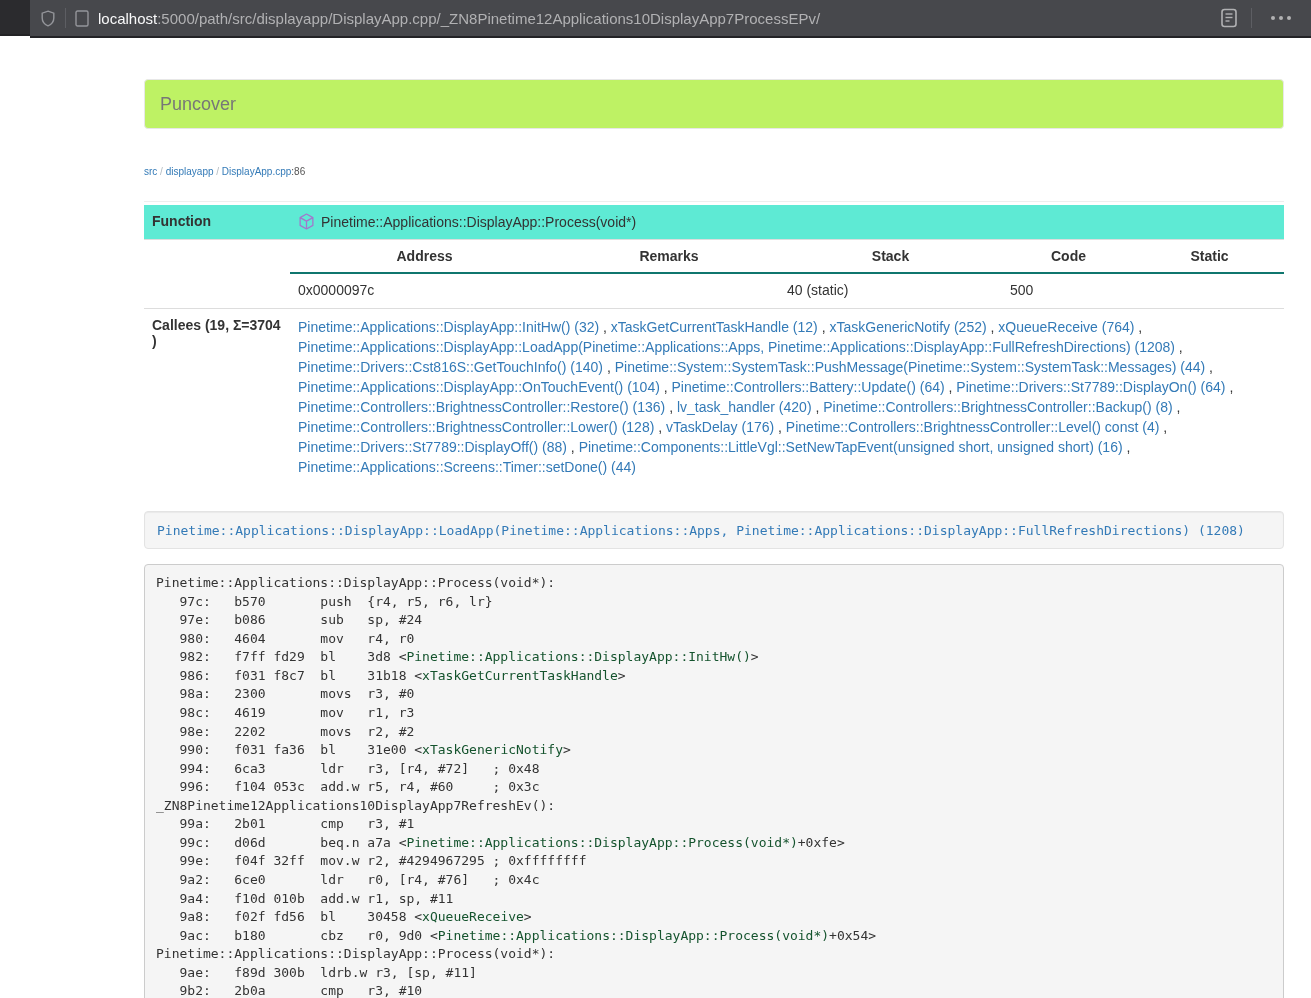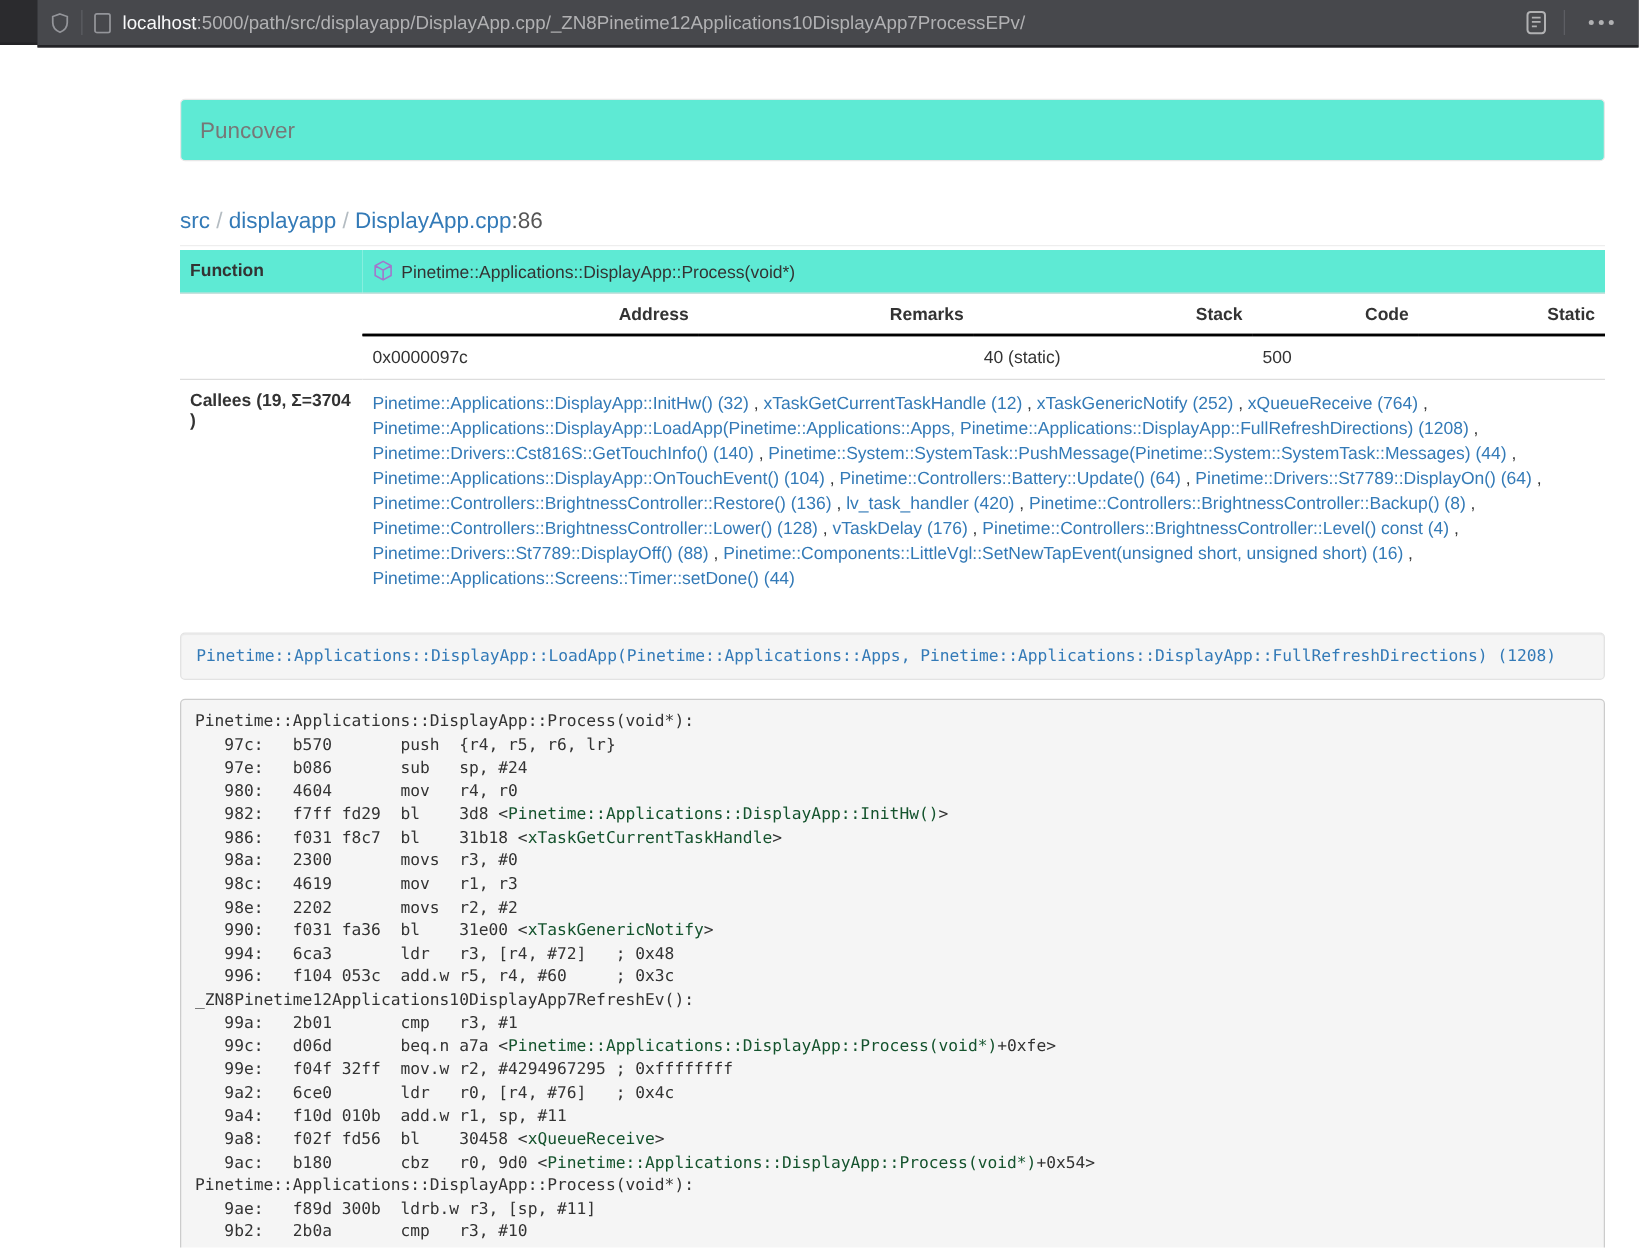--- a/index.html
+++ b/index.html
@@ -21,46 +21,46 @@
   .url-text { flex:1; font-size:15px; color:#b1b1b3; white-space:nowrap; overflow:hidden; margin-left:9px; }
   .url-host { color:#f9f9fa; }
   .reader-btn { display:flex; align-items:center; padding:0 4px; }
   .dots { display:flex; align-items:center; gap:4px; padding:0 10px; }
   .dots i { width:4px; height:4px; border-radius:50%; background:#b1b1b3; display:block; }
 
   
   .container { margin-left:144px; width:1140px; }
 
   .navbar {
-    margin-top:43px; height:50px; background:#5eead4; border:1px solid #e7e7e7;
+    margin-top:43px; height:50px; background:#bef264; border:1px solid #e7e7e7;
     border-radius:4px; display:flex; align-items:center; padding:0 15px;
   }
   .brand { font-size:18px; color:#777; text-decoration:none; cursor:pointer; }
 
-  .crumbs { margin:37px 0 9px; font-size:18px; }
+  .crumbs { margin:37px 0 24px; font-size:10px; }
   .bc-link { color:#337ab7; text-decoration:none; cursor:pointer; }
   .bc-sep { color:#b4bcc2; }
   .bc-tail { color:#555; }
 
   hr.rule { border:0; border-top:1px solid #eee; margin:0; }
 
   table.outer { width:100%; border-collapse:collapse; font-size:14px; margin-top:3px; }
   table.outer > tbody > tr > th,
   table.outer > tbody > tr > td {
     text-align:left; vertical-align:top; padding:8px; border-top:1px solid #ddd;
   }
   table.outer > tbody > tr:first-child > th,
   table.outer > tbody > tr:first-child > td { border-top:0; }
   table.outer > tbody > tr.striped { background:#5eead4; }
   .th-col { width:146px; font-weight:bold; color:#333; }
   .cell-nested { padding:0 !important; }
 
   table.inner { width:100%; border-collapse:collapse; font-size:14px; }
   table.inner thead th {
-    text-align:right; font-weight:bold; padding:8px; border-bottom:2px solid #000000;
+    text-align:center; font-weight:bold; padding:8px; border-bottom:2px solid #0f766e;
   }
   table.inner tbody td { text-align:left; padding:8px 8px 10px; }
 
   .fn-cell { line-height:18px; }
   .cube { vertical-align:text-bottom; margin-right:6px; }
 
   .callees-cell { line-height:20px; }
   .callee-link { color:#337ab7; text-decoration:none; cursor:pointer; }
   .callee-sep { color:#333; }
 

